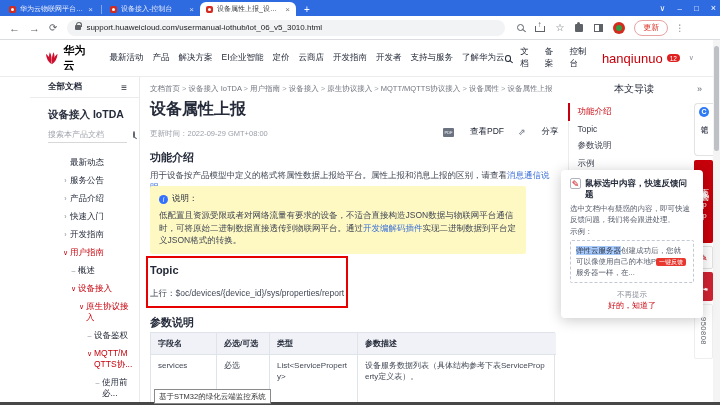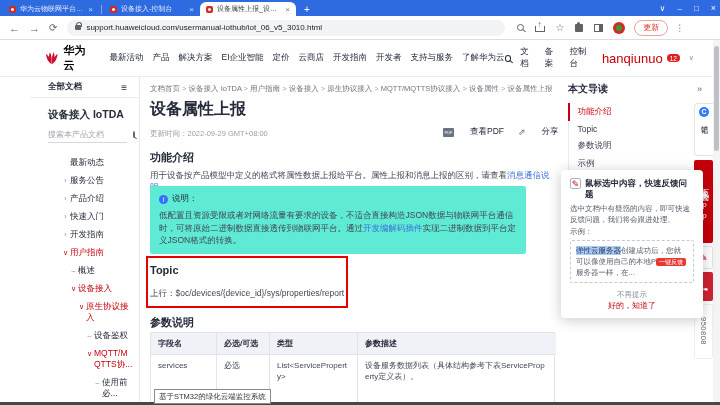--- a/index.html
+++ b/index.html
@@ -82,39 +82,39 @@
   .h1 { position:absolute; left:150px; top:99px; font-size:16px; font-weight:bold; color:#252b3a; }
   .meta { position:absolute; left:150px; top:129px; font-size:7.5px; color:#9a9ea8; }
   .docbtns { position:absolute; left:443px; top:126px; display:flex; gap:14px; align-items:center; }
   .docbtn { display:flex; align-items:center; gap:16px; font-size:8.5px; color:#252b3a; }
   .pdfico { width:11px; height:9px; background:#6b7280; border-radius:1px; color:#fff; font-size:4px; display:flex; align-items:center; justify-content:center; letter-spacing:0; }
   .shareico { font-size:9px; color:#6b7280; }
   .h2 { font-size:11px; font-weight:bold; color:#252b3a; }
   .h2a { position:absolute; left:150px; top:150px; }
   .p1 { position:absolute; left:150px; top:169px; width:400px; font-size:8.5px; color:#414754; line-height:12px; }
   a.doclink { color:#3a6fd8; text-decoration:none; }
-  .notebox { position:absolute; left:150px; top:186px; width:376px; background:#5eead4; border-radius:2px; padding:7px 9px; }
+  .notebox { position:absolute; left:150px; top:186px; width:376px; background:#fef9c3; border-radius:2px; padding:7px 9px; }
   .notehead { display:flex; align-items:center; gap:4px; font-size:8.5px; color:#252b3a; }
   .iico { width:9px; height:9px; border-radius:50%; background:#3370ff; color:#fff; font-size:6.5px; display:flex; align-items:center; justify-content:center; font-style:italic; flex:none; }
   .notetext { margin-top:4px; font-size:8.5px; color:#414754; line-height:12.5px; }
   .redbox { position:absolute; left:146px; top:256px; width:202px; height:52px; border:2px solid #e60000; background:transparent; }
   .topic-h { position:absolute; left:150px; top:264px; }
   .topic-line { position:absolute; left:150px; top:288px; font-size:8.5px; color:#414754; }
   .h2c { position:absolute; left:150px; top:315px; }
   .ptable { position:absolute; left:150px; top:332px; width:405px; border:1px solid #dfe3ea; border-bottom:none; display:grid; grid-template-columns:66px 53px 88px 198px; }
   .ptable .cell { border-right:1px solid #dfe3ea; border-bottom:1px solid #dfe3ea; padding:5px 7px; font-size:8px; }
   .ptable .cell:nth-child(4n) { border-right:none; }
   .ptable .hc { background:#f0f2f7; font-weight:bold; color:#252b3a; }
   .ptable .bc { color:#414754; height:58px; word-break:break-all; line-height:11px; }
   .tipbox { position:absolute; left:154px; top:389px; background:#fff; border:1px solid #8a8a8a; font-size:7.5px; color:#333; padding:1.5px 4px; z-index:30; white-space:nowrap; }
 
   
   .toc { position:absolute; left:568px; top:82px; width:142px; }
   .toc-head { display:flex; justify-content:space-between; align-items:center; }
-  .toc-title { font-size:10px; font-weight:bold; color:#252b3a; }
+  .toc-title { font-size:10px; font-weight:normal; color:#252b3a;margin-left:46px; }
   .toc-exp { font-size:9px; color:#60646e; margin-right:8px; }
   .toc-list { margin-top:7px; border-left:1px solid #ececec; }
   .toc-item { font-size:8.5px; color:#3c4150; padding:3px 0 3px 8px; border-left:2px solid transparent; margin-left:-1.5px; }
   .toc-item.active { color:#c7000b; border-left-color:#c7000b; }
 
   
   .popup { position:absolute; left:561px; top:170px; width:142px; background:#fff; border-radius:4px; box-shadow:0 2px 14px rgba(0,0,0,.22); padding:8px 9px 7px 9px; z-index:20; }
   .pop-head { display:flex; gap:4px; align-items:flex-start; }
   .pop-ico { font-size:9px; color:#c7000b; border:1px solid #aeb3bd; border-radius:2px; width:11px; height:11px; line-height:10px; text-align:center; flex:none; }
   .pop-title { font-size:8.5px; font-weight:bold; color:#252b3a; line-height:11px; }

